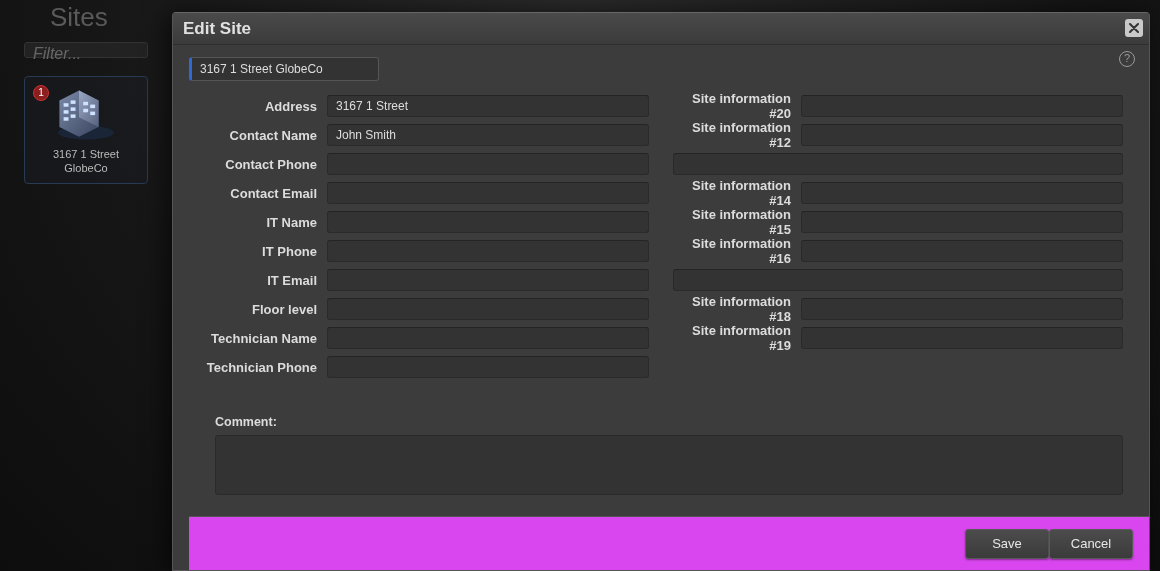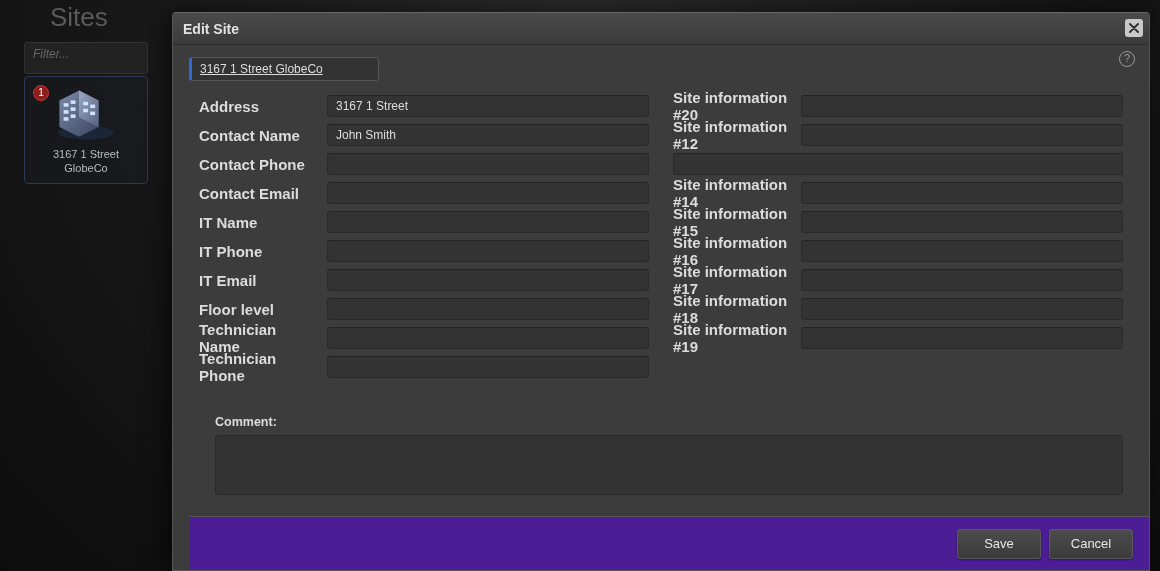--- a/index.html
+++ b/index.html
@@ -26,28 +26,28 @@
       font-size: 26px;
       color: #5a5a5a;
       font-weight: 300;
       margin-left: 28px;
     }
     .filter-box {
       position: absolute;
       top: 42px;
       left: 24px;
       width: 124px;
-      height: 32px;
+      height: 16px;
       background: #222;
       border: 1px solid #333;
       border-radius: 3px;
       padding: 4px 8px;
       color: #666;
       font-style: italic;
-      font-size: 12px;
+      font-size: 16px;
       line-height: 14px;
     }
     .site-card {
       position: absolute;
       top: 76px;
       left: 24px;
       width: 124px;
       height: 108px;
       border: 1px solid #2a3a55;
       border-radius: 4px;
@@ -100,21 +100,21 @@
       height: 32px;
       background: linear-gradient(#4a4a4a, #3b3b3b);
       border-bottom: 1px solid #2e2e2e;
       display: flex;
       align-items: center;
       padding: 0 10px;
       position: relative;
     }
     .modal-header .title {
       color: #e2e2e2;
-      font-size: 14px;
+      font-size: 17px;
       font-weight: bold;
     }
     .modal-header .close {
       position: absolute;
       right: 6px;
       top: 6px;
       width: 18px;
       height: 18px;
       background: #c9c9c9;
       border-radius: 3px;
@@ -148,40 +148,40 @@
       display: inline-block;
       background: #333;
       border: 1px solid #555;
       border-left: 3px solid #2f69d6;
       border-radius: 3px;
       padding: 4px 30px 4px 8px;
       color: #ddd;
       font-size: 12px;
       margin-bottom: 14px;
       min-width: 190px;
-      text-decoration: underline;
     }
     .form-area {
       display: flex;
       gap: 24px;
       padding: 0 10px;
     }
     .col {
       flex: 1;
     }
     .form-row {
       display: flex;
       align-items: center;
       margin-bottom: 7px;
       height: 22px;
     }
     .form-row label {
       width: 128px;
+      text-align: right;
       padding-right: 10px;
-      font-size: 15px;
+      font-size: 13px;
       color: #dcdcdc;
       font-weight: bold;
     }
     .form-row .field {
       flex: 1;
       height: 22px;
       background: #333;
       border: 1px solid #2a2a2a;
       border-top-color: #242424;
       border-radius: 3px;
@@ -199,26 +199,26 @@
     .comment-box {
       margin: 0 10px 0 26px;
       height: 60px;
       background: #333;
       border: 1px solid #2a2a2a;
       border-radius: 3px;
     }
     .modal-footer {
       height: 54px;
       border-top: 1px solid #555;
-      background: #4c1d95;
+      background: #d946ef;
       display: flex;
       align-items: center;
       justify-content: flex-end;
       padding: 0 16px;
-      gap: 8px;
+      gap: 0;
       margin-left: 16px;
     }
     .btn {
       min-width: 84px;
       height: 30px;
       background: linear-gradient(#4c4c4c, #3b3b3b);
       border: 1px solid #5a5a5a;
       border-radius: 3px;
       color: #e6e6e6;
       font-size: 13px;
@@ -350,21 +350,20 @@
             </div>
             <div class="form-row">
               <label>Site information #15</label>
               <div class="field"></div>
             </div>
             <div class="form-row">
               <label>Site information #16</label>
               <div class="field"></div>
             </div>
             <div class="form-row">
-              <label>Site information #17</label>
               <div class="field"></div>
             </div>
             <div class="form-row">
               <label>Site information #18</label>
               <div class="field"></div>
             </div>
             <div class="form-row">
               <label>Site information #19</label>
               <div class="field"></div>
             </div>

